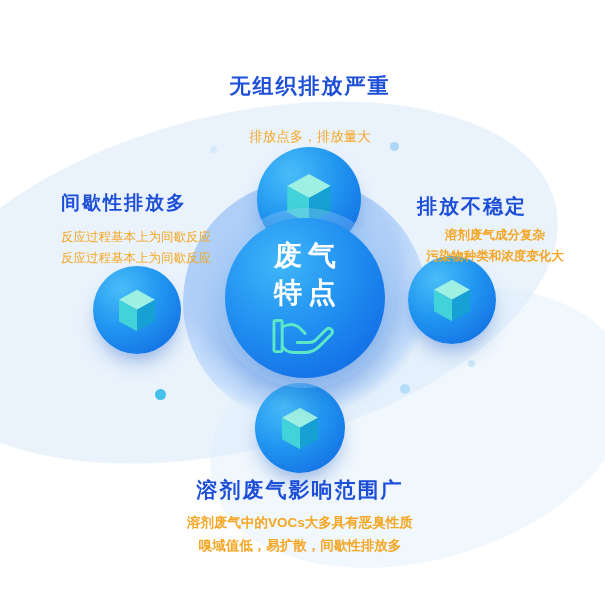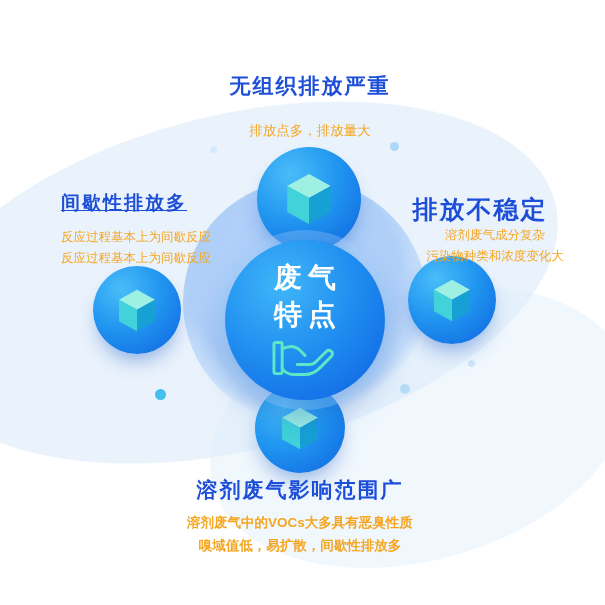--- a/index.html
+++ b/index.html
@@ -38,41 +38,41 @@
   .node-bottom { left:255px; top:383px; width:90px;  height:90px; }
 
   .cube { display:block; }
   .node-top .cube { width:46px; height:52px; }
   .node-left .cube, .node-right .cube, .node-bottom .cube { width:38px; height:43px; }
   .cf-top   { fill:#9df0e2; }
   .cf-left  { fill:#41d2da; }
   .cf-right { fill:#17a0d4; }
 
   
-  .center { position:absolute; left:225px; top:240px; width:160px; height:160px; border-radius:50%; z-index:5;
+  .center { position:absolute; left:225px; top:218px; width:160px; height:160px; border-radius:50%; z-index:5;
     display:flex; flex-direction:column; align-items:center; justify-content:center; gap:3px;
     background:radial-gradient(circle at 35% 28%, #3fb6f8 0%, #1f8df0 48%, #0d5fe0 100%);
     box-shadow:0 0 0 10px rgba(165,207,250,0.30), 0 16px 30px rgba(20,80,190,0.35);
   }
   .center-text { color:#ffffff; font-size:28px; font-weight:bold; letter-spacing:6px; text-indent:6px;
     line-height:1.3; text-align:center; }
   .hand { margin-top:2px; }
 
   
   .lbl-title { position:absolute; z-index:6; color:#1d4ed8; font-weight:bold; text-align:center; letter-spacing:2px; }
   .lbl-desc  { position:absolute; z-index:6; color:#f5a623; text-align:center; line-height:1.7; }
 
   .t-top    { left:105px; top:72px;  width:410px; font-size:21px; }
-  .d-top    { left:105px; top:120px; width:410px; font-size:13.5px; }
+  .d-top    { left:105px; top:126px; width:410px; font-size:13.5px; }
 
-  .t-left   { left:14px;  top:190px; width:220px; font-size:19px;text-decoration:underline; }
+  .t-left   { left:14px;  top:190px; width:220px; font-size:19px; }
   .d-left   { left:14px;   top:227px; width:244px; font-size:12.5px; }
 
-  .t-right  { left:370px; top:193px; width:220px; font-size:25px; }
-  .d-right  { left:385px; top:225px; width:220px; font-size:12.5px; }
+  .t-right  { left:362px; top:193px; width:220px; font-size:20px; }
+  .d-right  { left:385px; top:225px; width:220px; font-size:12.5px;font-weight:bold; }
 
   .t-bottom { left:100px; top:476px; width:400px; font-size:21px;font-family:Liberation Serif, serif; }
   .d-bottom { left:90px;  top:512px; width:420px; font-size:13.5px;font-weight:bold; }
 </style>
 </head>
 <body>
 
 <div class="stage">
 
   <div class="bg-ellipse bg1"></div>

